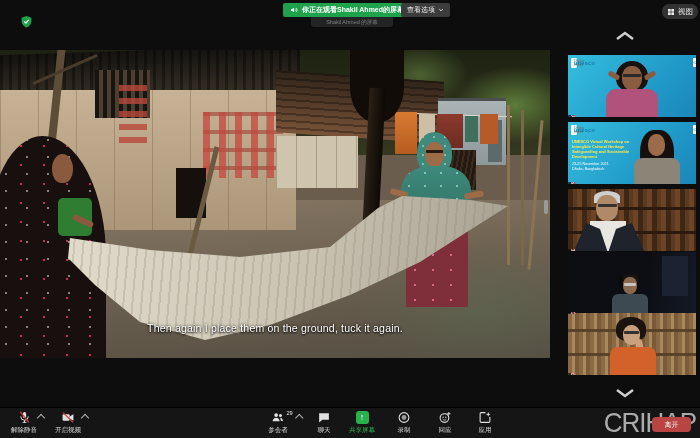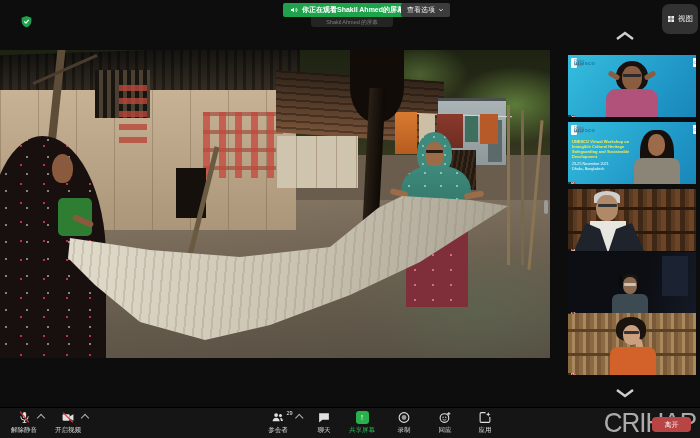--- a/index.html
+++ b/index.html
@@ -9,21 +9,21 @@
 
   
   .shield{left:20px;top:15px;width:13px;height:13px;}
   .banner{left:283px;top:3px;height:14px;background:#1ea24c;border-radius:2px;display:flex;
           align-items:center;gap:4px;padding:0 7px;color:#fff;font-size:7px;font-weight:bold;white-space:nowrap;}
   .viewopts{left:401px;top:3px;height:14px;background:#3c3c3c;border-radius:2px;display:flex;
           align-items:center;gap:3px;padding:0 6px;color:#f0f0f0;font-size:7px;white-space:nowrap;}
   .clipped{left:311px;top:17px;width:82px;height:10px;background:#242424;border-radius:0 0 3px 3px;
           color:#7d7d7d;font-size:5.5px;display:flex;align-items:center;justify-content:center;
           overflow:hidden;white-space:nowrap;}
-  .viewbtn{left:662px;top:4px;height:30px;background:#323232;border-radius:7px;display:flex;
+  .viewbtn{left:662px;top:4px;height:15px;background:#323232;border-radius:7px;display:flex;
           align-items:center;gap:3px;padding:0 5px;color:#ececec;font-size:7.5px;white-space:nowrap;}
   .scrollup{left:615px;top:30px;}
   .scrolldn{left:615px;top:388px;}
 
   
   .video{left:0;top:50px;width:550px;height:308px;overflow:hidden;background:#6a5d4e;}
   .video *{position:absolute;}
   .v-canopy{left:0;top:0;width:550px;height:105px;background:
       radial-gradient(90px 55px at 515px 55px,#5d7c3a 0%,rgba(93,124,58,0) 70%),
       radial-gradient(70px 45px at 420px 25px,#4c6030 0%,rgba(76,96,48,0) 70%),
@@ -246,20 +246,21 @@
     <div class="v-glassesR"></div>
     <div class="v-shawlR"></div>
     <div class="v-dressR"></div>
     <div class="v-armR1"></div>
     <div class="v-armR2"></div>
     <div class="v-womanL"></div>
     <div class="v-faceL"></div>
     <div class="v-blouseL"></div>
     <div class="v-armL"></div>
     <div class="v-cloth"></div>
+    <div class="v-subtitle">Then again I place them on the ground, tuck it again.</div>
     <div class="v-scrollbar"></div>
   </div>
 
   <div class="abs tile t1 teal">
     <div class="logobox">
       <span class="un">unesco</span>
       <span class="suf">Dhaka Office</span>
     </div>
     <div class="rlogos">
       <div class="rlogo"></div>

